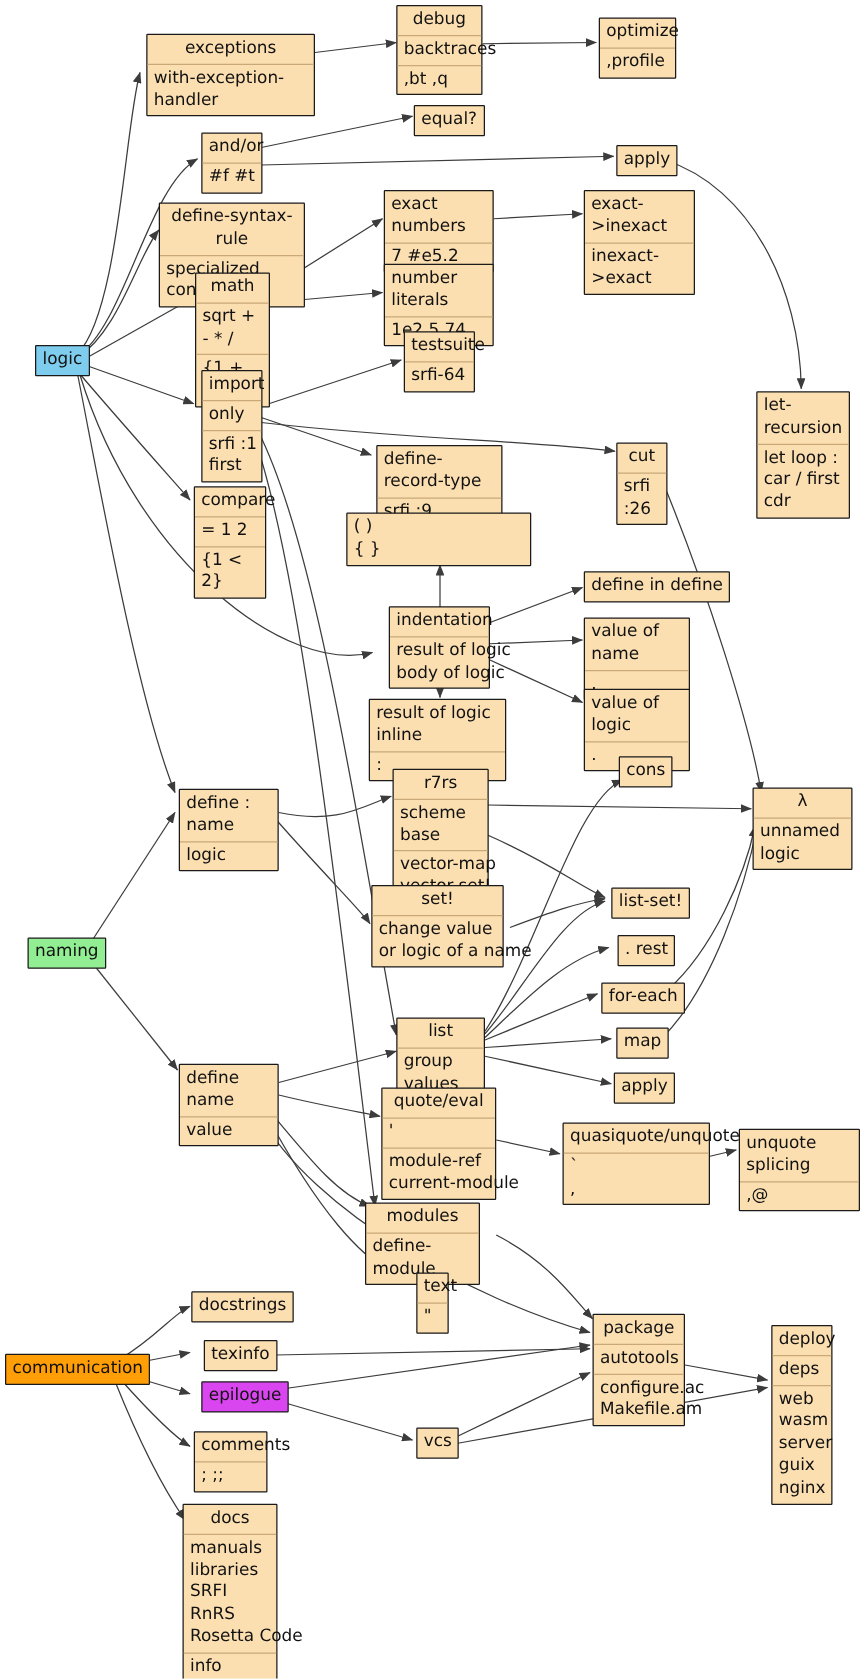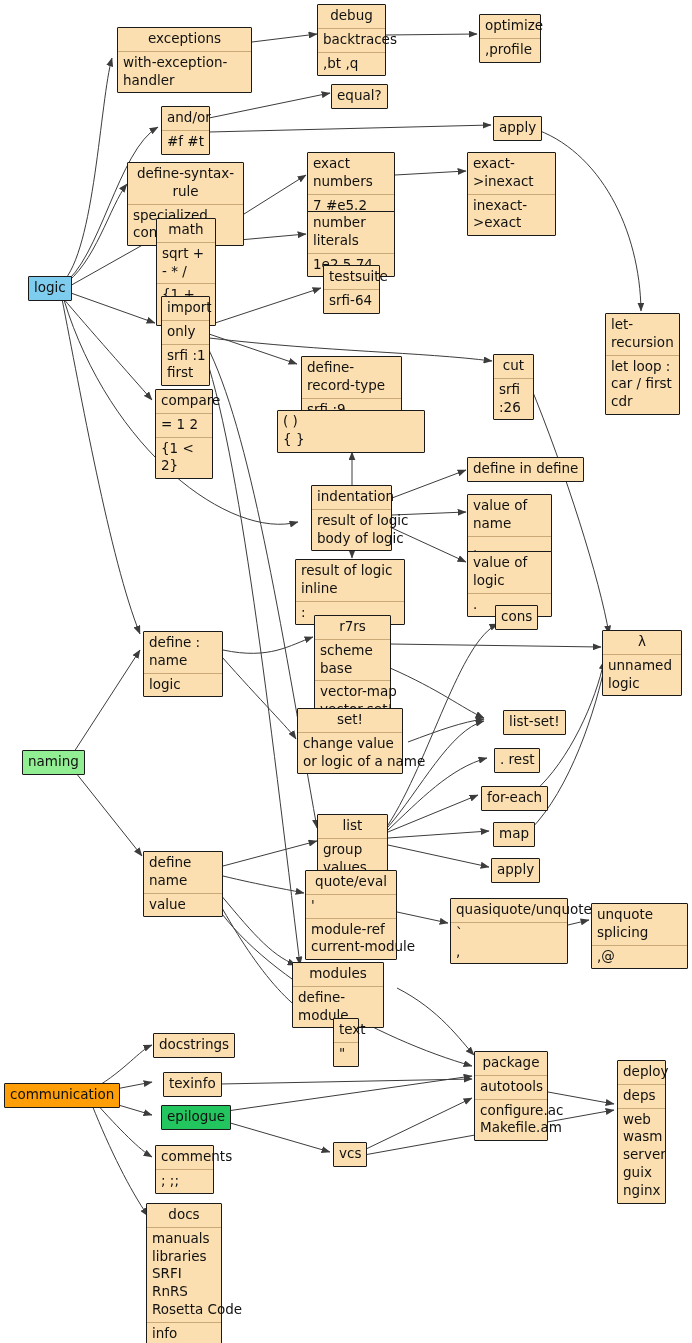--- a/index.html
+++ b/index.html
@@ -9,21 +9,21 @@
   .node{position:absolute;box-sizing:border-box;border:1px solid #1a1a1a;
         background:#fbdfb1;border-radius:1px;font-size:13.5px;line-height:1.32;color:#111;}
   .node .sec{padding:2px 5px 3px 5px;}
   .node .sec + .sec{border-top:1px solid #c9a978;}
   .node .sec.c{text-align:center;}
   .node .sec.l{text-align:left;}
   .node.plain{padding:2px 5px 3px 5px;}
   .node.blue{background:#7fcdee;}
   .node.green{background:#92ee92;}
   .node.orange{background:#ff9e06;}
-  .node.magenta{background:#22c55e;}
+  .node.magenta{background:#d946ef;}
   .node .sec .ln{display:block;white-space:pre;}
 </style>
 </head>
 <body>
 
 <div id="canvas">
 
 <svg id="edges" viewBox="0 0 692 1343">
   <defs>
     <marker id="ah" markerWidth="9" markerHeight="7" refX="8.4" refY="3.5" orient="auto" markerUnits="userSpaceOnUse">
@@ -275,21 +275,21 @@
 </div>
 
 <div class="node" style="left:297px;top:708px;width:106px;">
   <div class="sec c">set!</div>
   <div class="sec l">
     <span class="ln">change value</span>
     <span class="ln">or logic of a name</span>
   </div>
 </div>
 
-<div class="node plain" style="left:503px;top:710px;text-align:center;">list-set!</div>
+<div class="node plain" style="left:489px;top:710px;text-align:center;">list-set!</div>
 <div class="node plain" style="left:494px;top:748px;">. rest</div>
 <div class="node plain" style="left:481px;top:786px;">for-each</div>
 
 <div class="node" style="left:317px;top:814px;width:71px;">
   <div class="sec c">list</div>
   <div class="sec l">group values</div>
 </div>
 
 <div class="node plain" style="left:493px;top:822px;">map</div>
 <div class="node plain" style="left:491px;top:858px;">apply</div>

